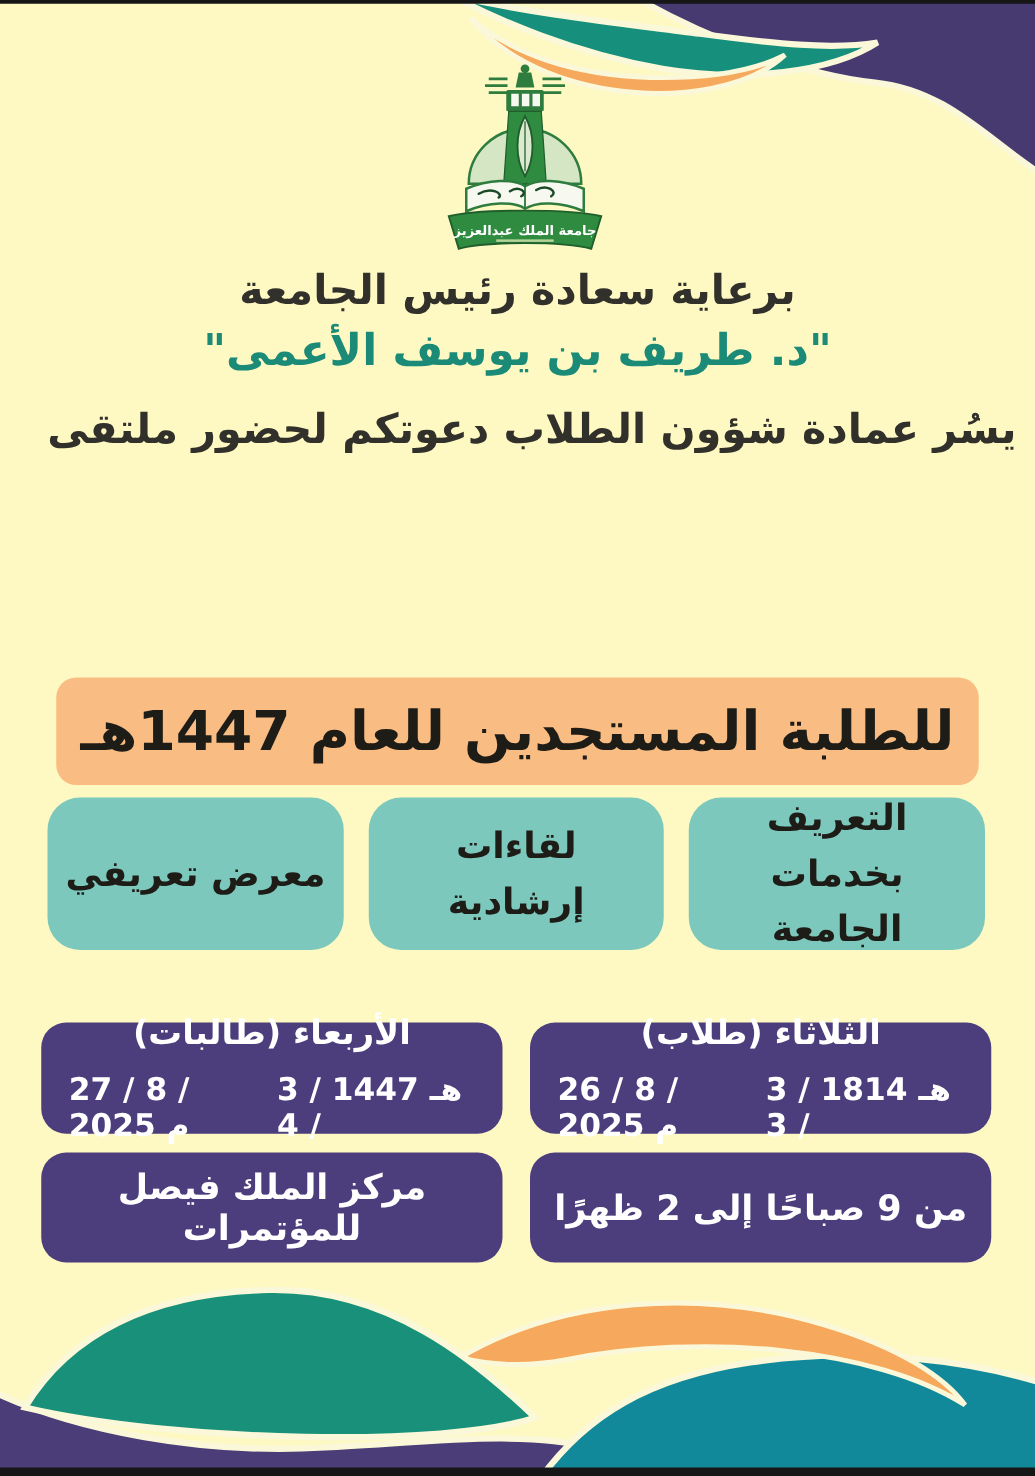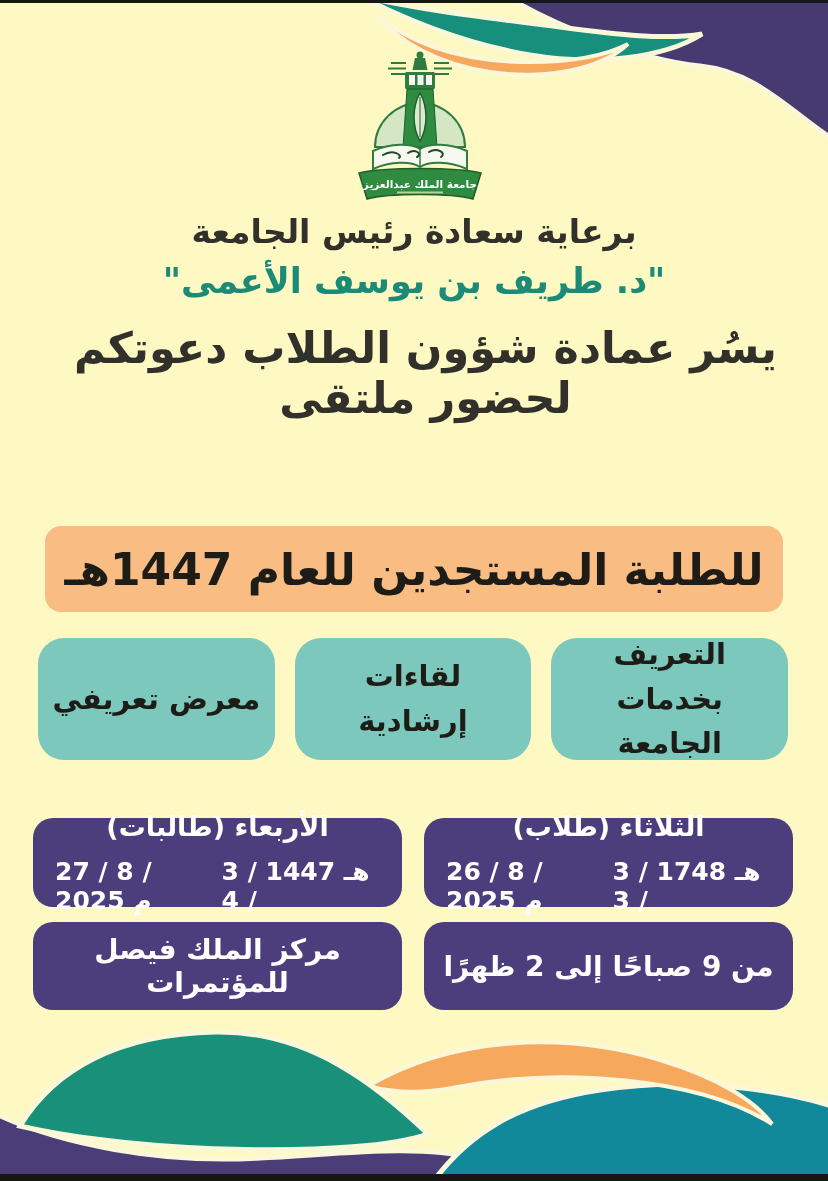--- a/index.html
+++ b/index.html
@@ -9,24 +9,24 @@
   }
   .abs{position:absolute;}
   .bar-top{top:0;left:0;right:0;height:3px;background:#161616;z-index:6;}
   .bar-bottom{bottom:0;left:0;right:0;height:7px;background:#161616;z-index:6;}
   .decor{left:0;z-index:1;display:block;}
   .decor-top{top:0;}
   .decor-bottom{bottom:0;}
   .heading{left:0;right:0;text-align:center;direction:rtl;color:#32302a;font-weight:700;z-index:2;}
   .h1{top:212px;font-size:33px;}
   .h2{top:261px;font-size:35px;color:#1b8b77;}
-  .h3{top:323px;font-size:43px;padding-left:23px;}
+  .h3{top:323px;font-size:33px;padding-left:23px;}
   .event-title{top:394px;font-size:86px;font-weight:800;color:#3a2095;line-height:1.25;}
   .banner{
-    top:526px;left:45px;right:45px;height:86px;background:#f9bd83;border-radius:16px;
+    top:542px;left:45px;right:45px;height:86px;background:#f9bd83;border-radius:16px;
     display:flex;align-items:center;justify-content:center;direction:rtl;
     font-size:44px;font-weight:800;color:#1e1c17;z-index:2;
   }
   .features{top:638px;left:38px;right:40px;height:122px;display:flex;direction:rtl;gap:20px;z-index:2;}
   .feature{
     flex:1;background:#7dc8bc;border-radius:26px;display:flex;align-items:center;justify-content:center;
     text-align:center;font-size:29px;font-weight:700;color:#1e1c17;line-height:1.55;padding:0 12px;
   }
   .schedule{top:818px;left:33px;right:35px;height:89px;display:flex;direction:rtl;gap:22px;z-index:2;}
   .sched{
@@ -105,21 +105,21 @@
     <div class="feature">
       <span>معرض تعريفي</span>
     </div>
   </div>
 
   <div class="abs schedule">
     <div class="sched">
       <div class="day">الثلاثاء (طلاب)</div>
       <div class="dates">
         <span class="date-part">26 / 8 / 2025 م</span>
-        <span class="date-part">هـ 1748 / 3 / 3</span>
+        <span class="date-part">هـ 1814 / 3 / 3</span>
       </div>
     </div>
     <div class="sched">
       <div class="day">الأربعاء (طالبات)</div>
       <div class="dates">
         <span class="date-part">27 / 8 / 2025 م</span>
         <span class="date-part">هـ 1447 / 3 / 4</span>
       </div>
     </div>
   </div>

